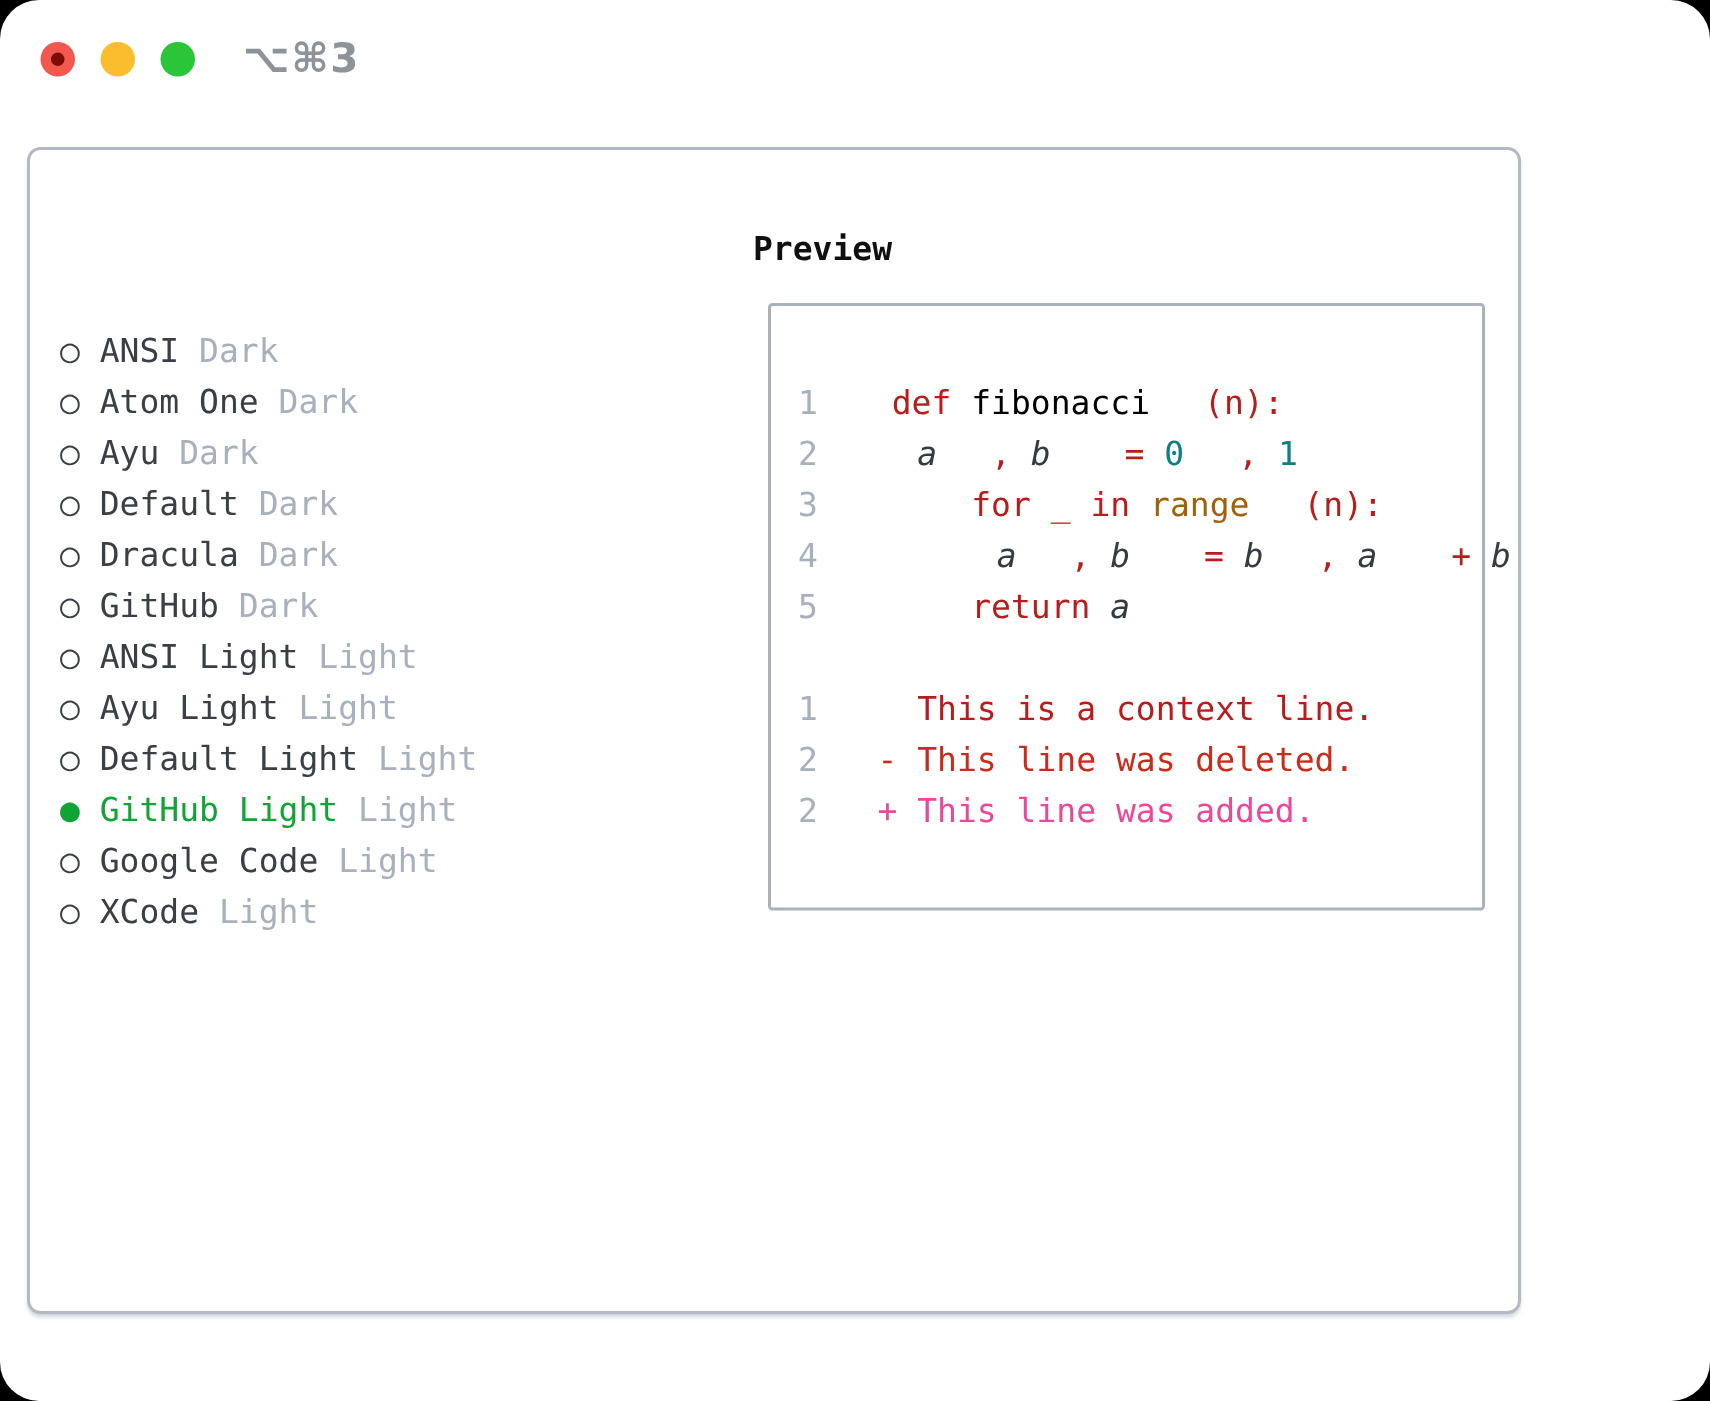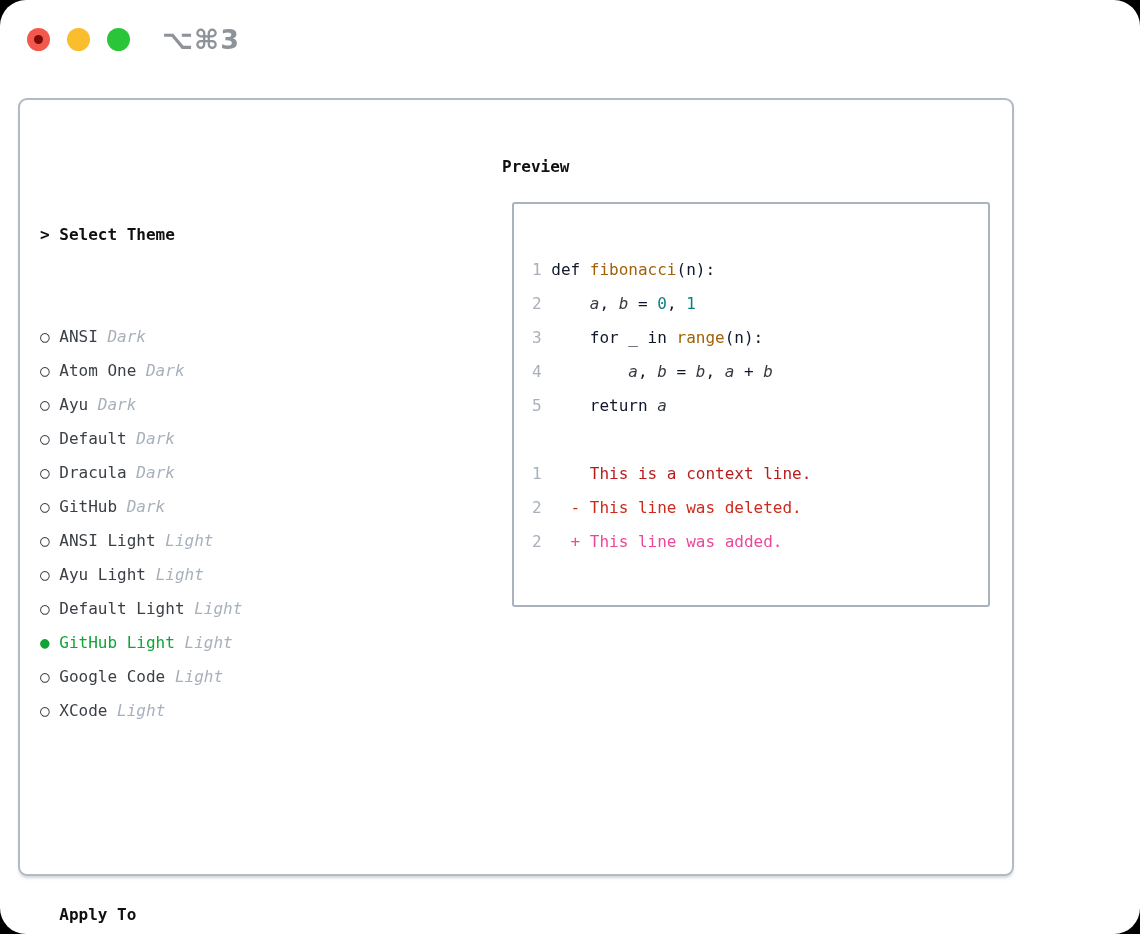--- a/index.html
+++ b/index.html
@@ -17,39 +17,39 @@
   .dot-yellow{background:#f9bd2d;}
   .dot-green{background:#2bc53a;}
   .win-title{margin-left:32px;font-family:"DejaVu Sans",sans-serif;font-weight:bold;
              font-size:27px;color:#8e9299;letter-spacing:1px;}
 
   
   .panel{position:absolute;left:18px;top:98px;width:992px;height:774px;background:#fff;
          border:2px solid #b3bac3;border-radius:9px;
          box-shadow:0 3px 3px -1px rgba(150,160,172,.45);}
 
-  .mono{font-family:"DejaVu Sans Mono",monospace;font-size:16px;line-height:34px;white-space:pre;}
+  .mono{font-family:"DejaVu Sans Mono",monospace;font-size:22px;line-height:34px;white-space:pre;}
 
   .left-col{position:absolute;left:20px;top:50px;}
   .ln{height:34px;white-space:pre;}
 
   .c-dark{color:#3a3f46;}
   .c-black{color:#101010;font-weight:bold;}
-  .c-muted{color:#a7b0bb;font-style:italic;}
+  .c-muted{color:#a7b0bb;}
   .c-green{color:#10a437;}
 
   
   .preview-header{position:absolute;left:482px;top:50px;}
   .preview-box{position:absolute;left:492px;top:102px;width:474px;height:401px;
                border:2px solid #aab2bc;border-radius:3px;background:#fff;}
   .code{position:absolute;left:18px;top:49px;}
 
   .t-num{color:#a7b0bb;}
-  .t-txt{color:#0f172a;}
-  .t-fn{color:#a16207;margin-top:48px;}
+  .t-txt{color:#b91c1c;margin-left:36px;}
+  .t-fn{color:#000000;margin-top:48px;}
   .t-lit{color:#0e8081;}
   .t-bi{color:#a16207;}
   .t-var{color:#363b41;font-style:italic;}
   .t-ctx{color:#b91c1c;}
   .t-del{color:#cc2b1c;margin-top:35px;}
   .t-add{color:#ec4899;}
 </style>
 </head>
 <body>
 
@@ -63,24 +63,22 @@
         </div>
         <div class="dot dot-yellow"></div>
         <div class="dot dot-green"></div>
       </div>
       <div class="win-title">⌥⌘3</div>
     </div>
 
     <div class="panel">
 
       <div class="left-col mono">
-        <div class="ln"><span class="c-black">&gt;</span><span class="c-black"> </span><span class="c-black">Select Theme</span></div>
         <div id="theme-list"><div class="ln"><span class="c-dark">○</span><span> </span><span class="c-dark">ANSI</span><span> </span><span class="c-muted">Dark</span></div><div class="ln"><span class="c-dark">○</span><span> </span><span class="c-dark">Atom One</span><span> </span><span class="c-muted">Dark</span></div><div class="ln"><span class="c-dark">○</span><span> </span><span class="c-dark">Ayu</span><span> </span><span class="c-muted">Dark</span></div><div class="ln"><span class="c-dark">○</span><span> </span><span class="c-dark">Default</span><span> </span><span class="c-muted">Dark</span></div><div class="ln"><span class="c-dark">○</span><span> </span><span class="c-dark">Dracula</span><span> </span><span class="c-muted">Dark</span></div><div class="ln"><span class="c-dark">○</span><span> </span><span class="c-dark">GitHub</span><span> </span><span class="c-muted">Dark</span></div><div class="ln"><span class="c-dark">○</span><span> </span><span class="c-dark">ANSI Light</span><span> </span><span class="c-muted">Light</span></div><div class="ln"><span class="c-dark">○</span><span> </span><span class="c-dark">Ayu Light</span><span> </span><span class="c-muted">Light</span></div><div class="ln"><span class="c-dark">○</span><span> </span><span class="c-dark">Default Light</span><span> </span><span class="c-muted">Light</span></div><div class="ln"><span class="c-green">●</span><span> </span><span class="c-green">GitHub Light</span><span> </span><span class="c-muted">Light</span></div><div class="ln"><span class="c-dark">○</span><span> </span><span class="c-dark">Google Code</span><span> </span><span class="c-muted">Light</span></div><div class="ln"><span class="c-dark">○</span><span> </span><span class="c-dark">XCode</span><span> </span><span class="c-muted">Light</span></div></div>
         <div class="ln"> </div>
-        <div class="ln"><span class="c-black">  </span><span class="c-black">Apply To</span></div>
         
         
         
         
       </div>
 
       <div class="preview-header mono"><span class="c-black">Preview</span></div>
 
       <div class="preview-box">
         <div class="code mono" id="code-block"><div class="ln"><span class="t-num">1 </span><span class="t-txt">def </span><span class="t-fn">fibonacci</span><span class="t-txt">(n):</span></div><div class="ln"><span class="t-num">2     </span><span class="t-var">a</span><span class="t-txt">, </span><span class="t-var">b</span><span class="t-txt"> = </span><span class="t-lit">0</span><span class="t-txt">, </span><span class="t-lit">1</span></div><div class="ln"><span class="t-num">3     </span><span class="t-txt">for _ in </span><span class="t-bi">range</span><span class="t-txt">(n):</span></div><div class="ln"><span class="t-num">4         </span><span class="t-var">a</span><span class="t-txt">, </span><span class="t-var">b</span><span class="t-txt"> = </span><span class="t-var">b</span><span class="t-txt">, </span><span class="t-var">a</span><span class="t-txt"> + </span><span class="t-var">b</span></div><div class="ln"><span class="t-num">5     </span><span class="t-txt">return </span><span class="t-var">a</span></div><div class="ln"> </div><div class="ln"><span class="t-num">1</span><span class="t-ctx">     This is a context line.</span></div><div class="ln"><span class="t-num">2</span><span class="t-del">   - This line was deleted.</span></div><div class="ln"><span class="t-num">2</span><span class="t-add">   + This line was added.</span></div></div>

